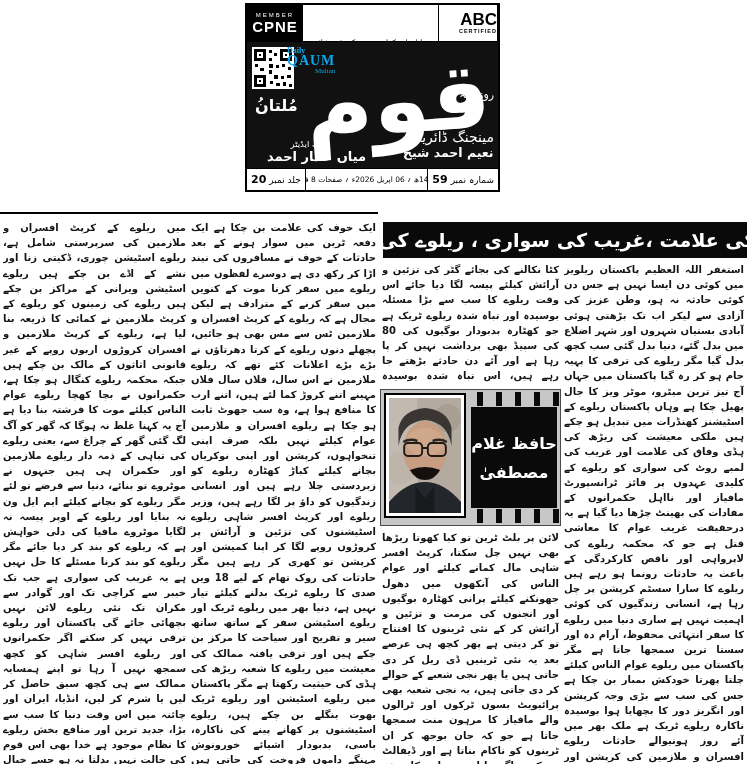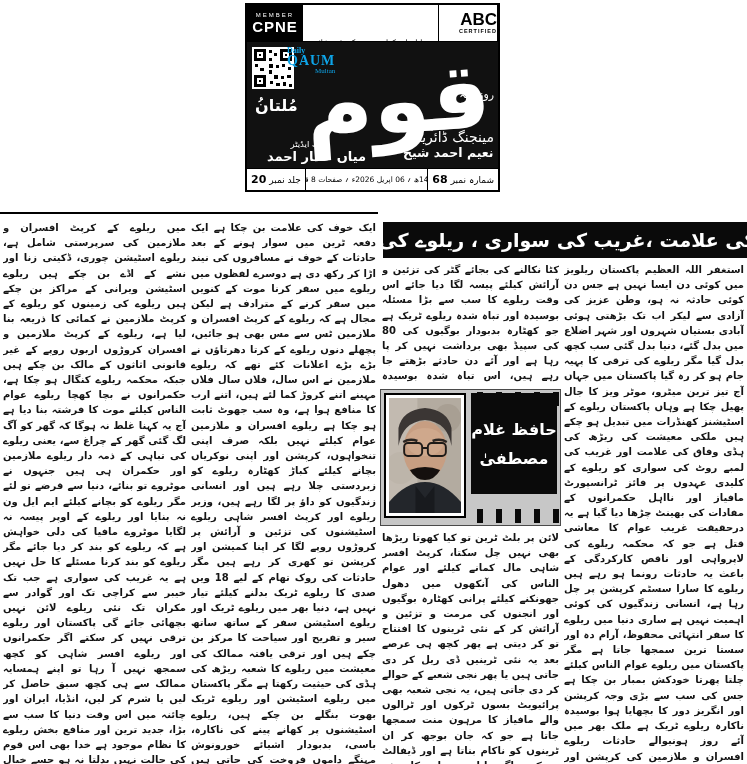--- a/index.html
+++ b/index.html
@@ -57,21 +57,21 @@
   
   .authorbox{position:absolute;left:380px;top:389px;width:181px;height:137px;background:#c7c7c7;
              border:1px solid #4a4a4a;box-sizing:border-box;}
   .photo-frame{position:absolute;left:3px;top:3px;width:82px;height:125px;background:#fff;
                border:2px solid #000;box-sizing:border-box;padding:3px;}
   .photo-frame svg{display:block;width:100%;height:100%;}
   .ticks{position:absolute;left:92px;width:82px;height:14px;display:flex;justify-content:space-between;padding:0 4px;}
   .ticks.top{top:2px;}
   .ticks.bot{bottom:2px;}
   .ticks span{display:block;width:6px;height:14px;background:#0a0a0a;}
-  .namepanel{position:absolute;left:90px;top:3px;width:86px;height:101px;background:#0a0a0a;color:#fff;
+  .namepanel{position:absolute;left:90px;top:17px;width:86px;height:101px;background:#0a0a0a;color:#fff;
              display:flex;flex-direction:column;align-items:center;justify-content:center;gap:10px;
              direction:rtl;font-size:16px;font-weight:bold;}
 </style>
 </head>
 <body>
 
 <div class="page">
 
   <div class="masthead">
     <div class="mh-top">
@@ -142,21 +142,21 @@
     </div>
 
     <div class="mh-bottom">
       <div class="vol">
         <span>جلد نمبر</span>
         <b>20</b>
       </div>
       <div class="dateline">17 شوال 1447ھ ؍ 06 اپریل 2026ء ؍ صفحات 8 قیمت 30 روپے</div>
       <div class="issue">
         <span>شمارہ نمبر</span>
-        <b>68</b>
+        <b>59</b>
       </div>
     </div>
   </div>
 
   <div class="toprule"></div>
 
   <div class="headline">وفاق کی علامت ،غریب کی سواری ، ریلوے کی تباہی</div>
 
   <div class="col col-r">استغفر اللہ العظیم پاکستان ریلویز میں کوئی دن ایسا نہیں ہے جس دن کوئی حادثہ نہ ہو، وطن عزیز کی آزادی سے لیکر اب تک بڑھتی ہوئی آبادی بستیاں شہروں اور شہر اضلاع میں بدل گئے، دنیا بدل گئی سب کچھ بدل گیا مگر ریلوے کی ترقی کا پہیہ جام ہو کر رہ گیا پاکستان میں جہاں آج تیز ترین میٹرو، موٹر ویز کا جال پھیل چکا ہے وہاں پاکستان ریلوے کے اسٹیشنز کھنڈرات میں تبدیل ہو چکے ہیں ملکی معیشت کی ریڑھ کی ہڈی وفاق کی علامت اور غریب کی لمبے روٹ کی سواری کو ریلوے کے کلیدی عہدوں پر فائز ٹرانسپورٹ مافیاز اور نااہل حکمرانوں کے مفادات کی بھینٹ چڑھا دیا گیا ہے یہ درحقیقت غریب عوام کا معاشی قتل ہے جو کہ محکمہ ریلوے کی لاپرواہی اور ناقص کارکردگی کے باعث یہ حادثات رونما ہو رہے ہیں ریلوے کا سارا سسٹم کرپشن پر چل رہا ہے، انسانی زندگیوں کی کوئی اہمیت نہیں ہے ساری دنیا میں ریلوے کا سفر انتہائی محفوظ، آرام دہ اور سستا ترین سمجھا جاتا ہے مگر پاکستان میں ریلوے عوام الناس کیلئے چلتا پھرتا خودکش بمبار بن چکا ہے جس کی سب سے بڑی وجہ کرپشن اور انگریز دور کا بچھایا ہوا بوسیدہ ناکارہ ریلوے ٹریک ہے ملک بھر میں آئے روز ہونیوالے حادثات ریلوے افسران و ملازمین کی کرپشن اور انتظامی غلطیوں کو ظاہر کر رہے ہیں اس وقت ریلوے کی ترقی کی مثال ایسی ہے کہ گٹر سے</div>
   <div class="col col-m-top">کٹا نکالنے کی بجائے گٹر کی تزئین و آرائش کیلئے پیسہ لگا دیا جائے اس وقت ریلوے کا سب سے بڑا مسئلہ بوسیدہ اور تباہ شدہ ریلوے ٹریک ہے جو کھٹارہ بدبودار بوگیوں کی 80 کی سپیڈ بھی برداشت نہیں کر پا رہا ہے اور آئے دن حادثے بڑھتے جا رہے ہیں، اس تباہ شدہ بوسیدہ ریلوے</div>

